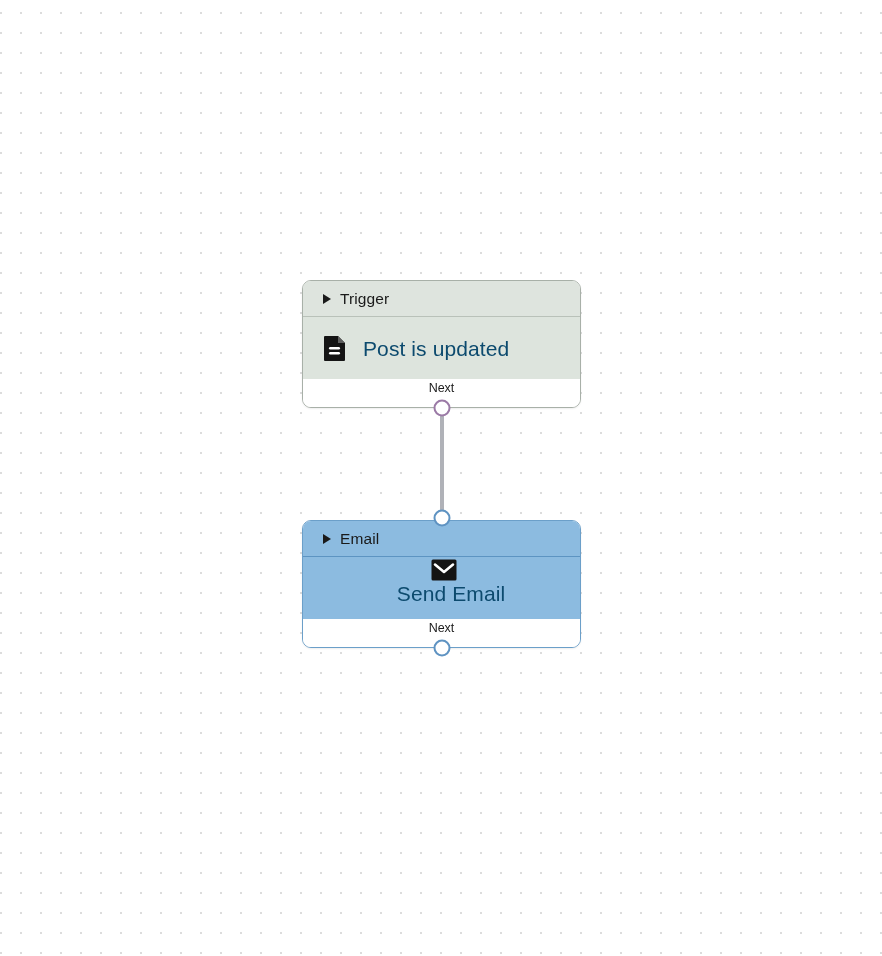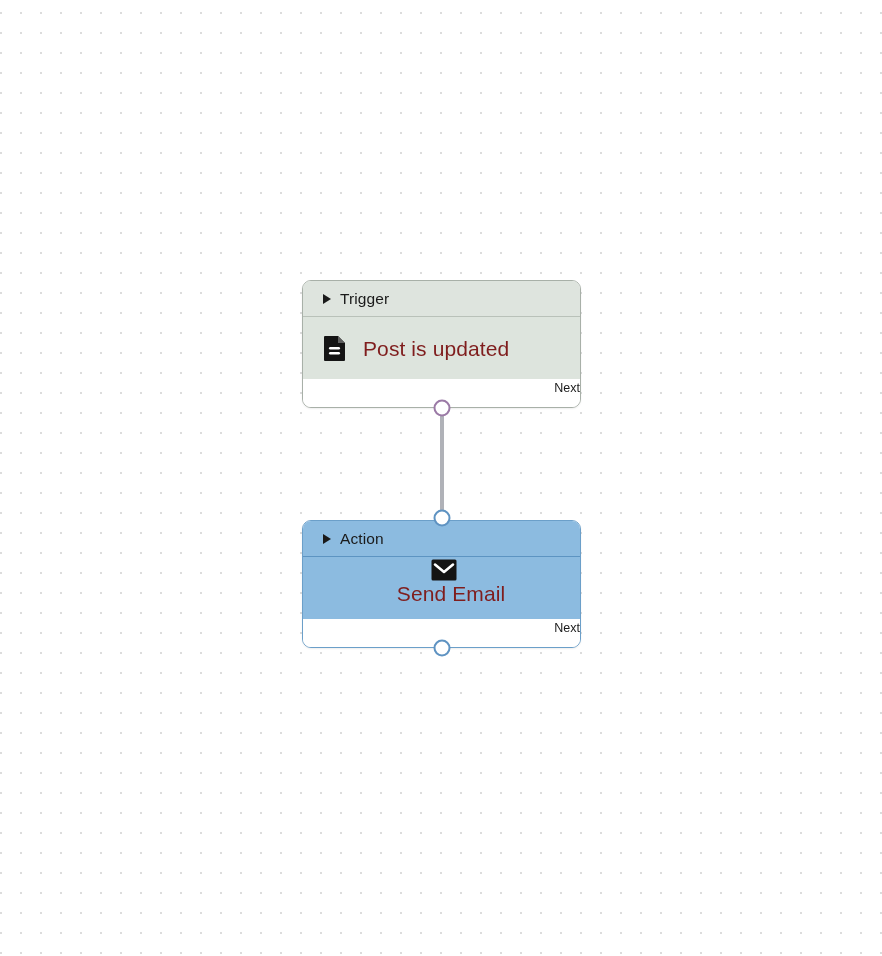--- a/index.html
+++ b/index.html
@@ -108,32 +108,32 @@
     flex: none;
     display: flex;
     align-items: center;
     justify-content: center;
     margin-right: 15px;
   }
   .node-icon svg { display: block; }
 
   .node-label {
     font-size: 21px;
-    color: #7f1d1d;
+    color: #0c4a6e;
     line-height: 1;
     letter-spacing: 0.1px;
   }
 
   
   .node-footer {
     height: 28px;
     background: #ffffff;
     display: flex;
     align-items: flex-start;
-    justify-content: flex-end;
+    justify-content: center;
     padding-top: 3px;
   }
   .footer-next-label {
     font-size: 12.5px;
     color: #1a1a1a;
     line-height: 1.1;
   }
 
   
   .port {
@@ -190,21 +190,21 @@
 
     <div class="node-footer">
       <span class="footer-next-label">Next</span>
     </div>
   </div>
 
   <div class="node node-action">
 
     <div class="node-header">
       <span class="disclosure-tri"></span>
-      <span>Action</span>
+      <span>Email</span>
     </div>
 
     <div class="node-body">
       <span class="node-icon">
         <svg width="26" height="22" viewBox="0 0 26 22" aria-hidden="true">
           <rect x="0.5" y="0.5" width="25" height="21" rx="1.5" fill="#141414"></rect>
           <path d="M4 5.6 L13 13 L22 5.6" fill="none" stroke="#ffffff" stroke-width="2.6" stroke-linecap="round" stroke-linejoin="round"></path>
         </svg>
       </span>
       <span class="node-label">Send Email</span>

